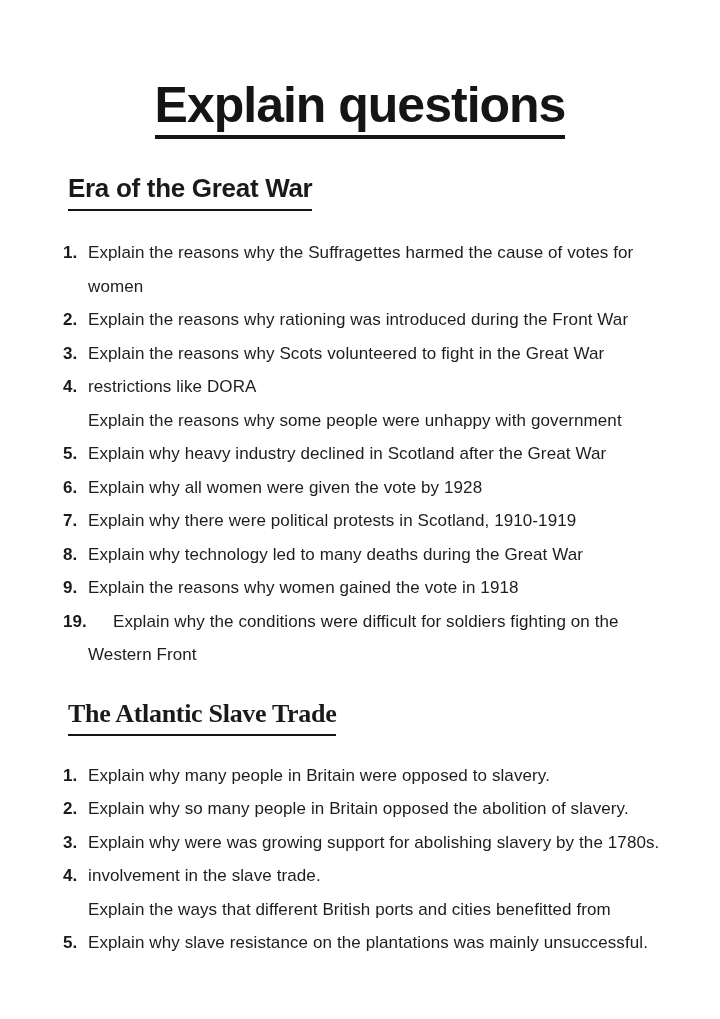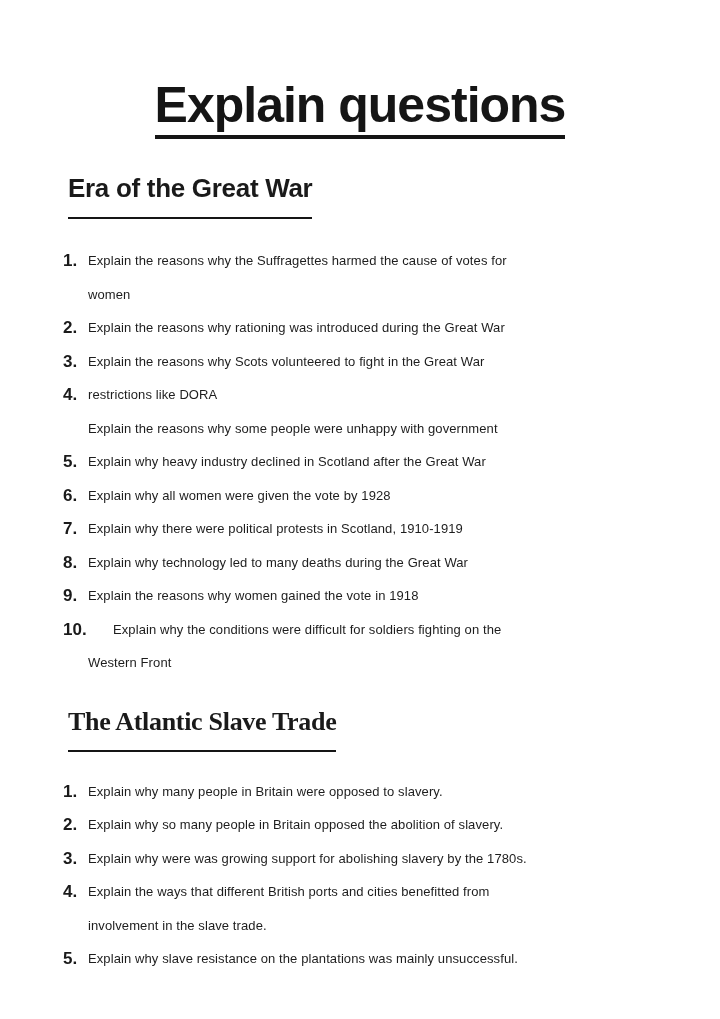--- a/index.html
+++ b/index.html
@@ -34,21 +34,21 @@
   .section-heading {
     margin: 0 0 0 68px;
     padding: 0;
   }
   .section-heading .heading-text {
     display: inline-block;
     font-size: 26px;
     font-weight: 700;
     line-height: 31px;
     letter-spacing: -0.3px;
-    padding-bottom: 13px;
+    padding-bottom: 5px;
     border-bottom: 2px solid #151515;
     color: #1a1a1a;
   }
   .heading-1 { margin-top: 34px; }
   .heading-2 { margin-top: 26px; font-family: Liberation Serif, serif; }
   .q-list {
     margin-left: 63px;
     margin-right: 20px;
   }
   .q-list-1 { margin-top: 25px; }
@@ -60,21 +60,21 @@
   .q-num {
     position: absolute;
     left: 0;
     top: 0;
     font-weight: 700;
     font-size: 17px;
     line-height: 33.5px;
     color: #1a1a1a;
   }
   .q-line {
-    font-size: 13px;
+    font-size: 17px;
     line-height: 33.5px;
     letter-spacing: 0.1px;
     white-space: nowrap;
   }
   .q-line.first-indent {
     padding-left: 25px;
   }
 </style>
 </head>
 <body>
@@ -92,21 +92,21 @@
   <div class="q-list q-list-1">
 
     <div class="q-item">
       <span class="q-num">1.</span>
       <div class="q-line">Explain the reasons why the Suffragettes harmed the cause of votes for</div>
       <div class="q-line">women</div>
     </div>
 
     <div class="q-item">
       <span class="q-num">2.</span>
-      <div class="q-line">Explain the reasons why rationing was introduced during the Great War</div>
+      <div class="q-line">Explain the reasons why rationing was introduced during the Front War</div>
     </div>
 
     <div class="q-item">
       <span class="q-num">3.</span>
       <div class="q-line">Explain the reasons why Scots volunteered to fight in the Great War</div>
     </div>
 
     <div class="q-item">
       <span class="q-num">4.</span>
       <div class="q-line">restrictions like DORA</div>
@@ -132,21 +132,21 @@
       <span class="q-num">8.</span>
       <div class="q-line">Explain why technology led to many deaths during the Great War</div>
     </div>
 
     <div class="q-item">
       <span class="q-num">9.</span>
       <div class="q-line">Explain the reasons why women gained the vote in 1918</div>
     </div>
 
     <div class="q-item">
-      <span class="q-num">10.</span>
+      <span class="q-num">19.</span>
       <div class="q-line first-indent">Explain why the conditions were difficult for soldiers fighting on the</div>
       <div class="q-line">Western Front</div>
     </div>
 
   </div>
 
   <h2 class="section-heading heading-2">
     <span class="heading-text">The Atlantic Slave Trade</span>
   </h2>
 
@@ -162,22 +162,22 @@
       <div class="q-line">Explain why so many people in Britain opposed the abolition of slavery.</div>
     </div>
 
     <div class="q-item">
       <span class="q-num">3.</span>
       <div class="q-line">Explain why were was growing support for abolishing slavery by the 1780s.</div>
     </div>
 
     <div class="q-item">
       <span class="q-num">4.</span>
+      <div class="q-line">involvement in the slave trade.</div>
       <div class="q-line">Explain the ways that different British ports and cities benefitted from</div>
-      <div class="q-line">involvement in the slave trade.</div>
     </div>
 
     <div class="q-item">
       <span class="q-num">5.</span>
       <div class="q-line">Explain why slave resistance on the plantations was mainly unsuccessful.</div>
     </div>
 
   </div>
 
 </div>

